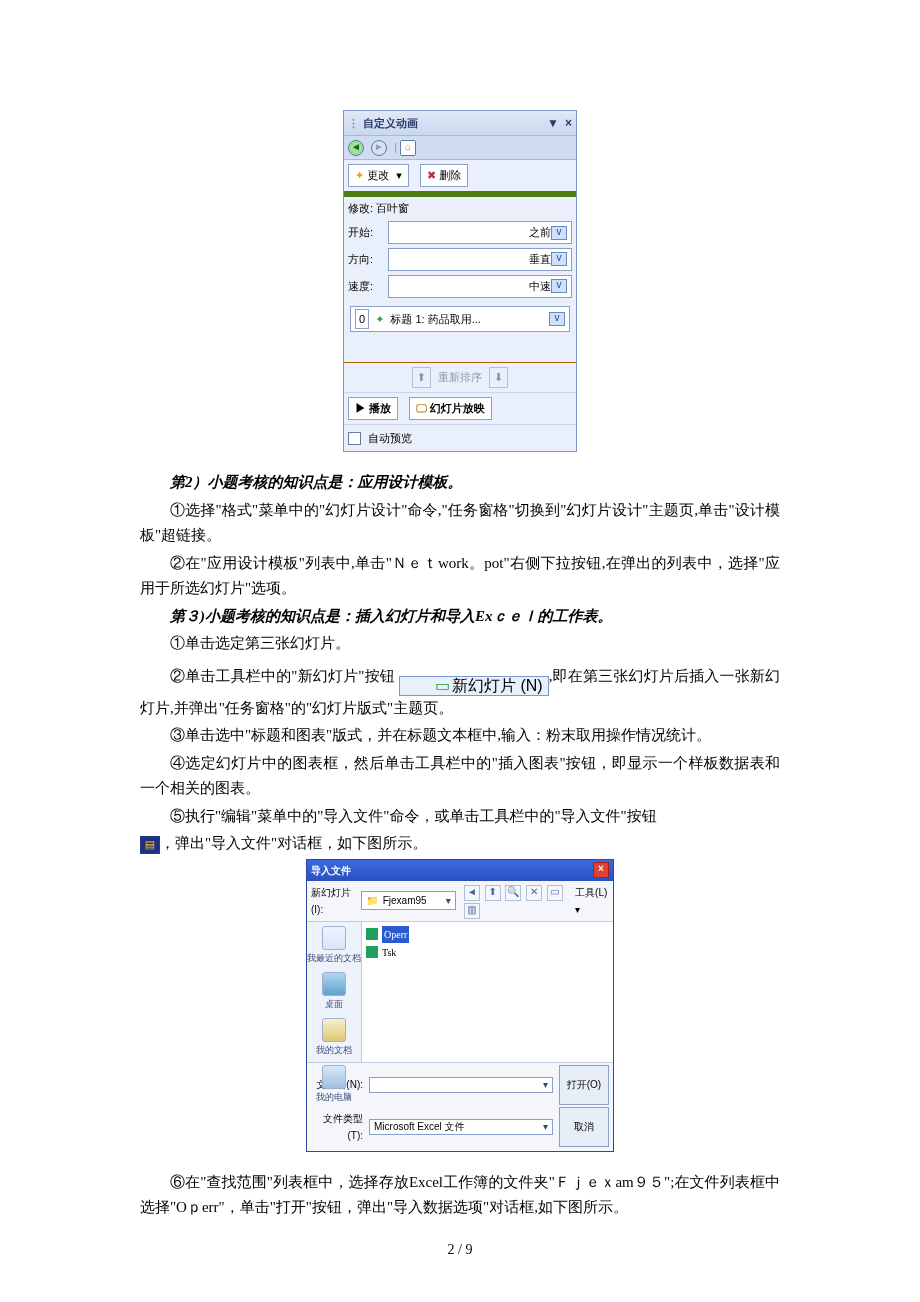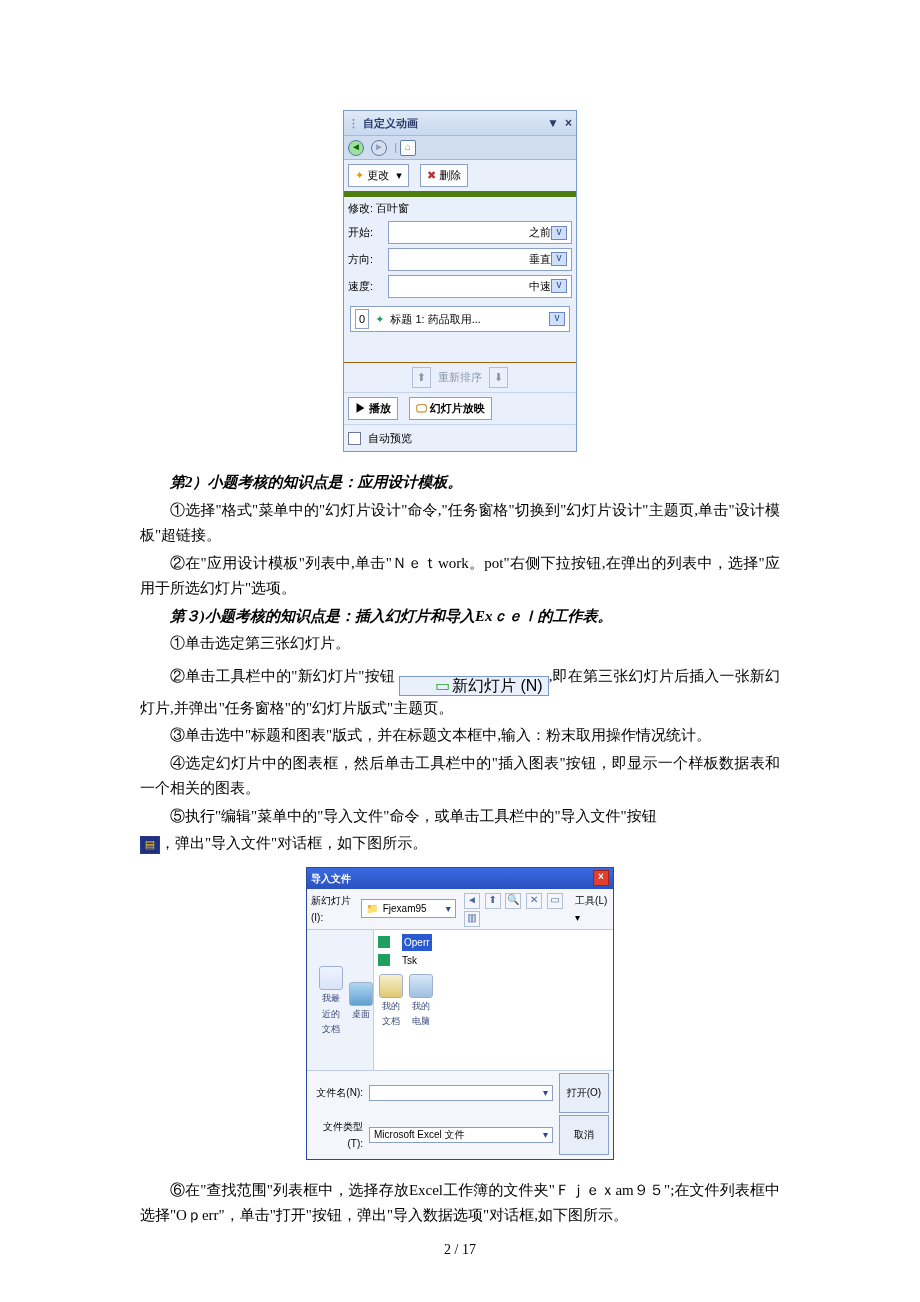--- a/index.html
+++ b/index.html
@@ -105,21 +105,21 @@
     color:#000; vertical-align:middle; line-height:1;margin-top:17px;
   }
   .inline-btn .ico{color:#20a020; margin-right:2px;}
 
   .inline-icon {
     display:inline-block; width:18px; height:16px; border:1px solid #2a3a8a;
     background:#203080; vertical-align:middle; text-align:center; line-height:14px;
     color:#f0c020; font-size:11px;
   }
 
-  .dialog-wrap { width:308px; margin:10px auto 18px auto; }
+  .dialog-wrap { width:308px; margin:2px auto 18px auto; }
   .dialog {
     border:1px solid #2a4aa0; font-family:"Tahoma","SimSun",sans-serif;
     font-size:10px; background:#fff;
   }
   .dialog .dtitle {
     background:linear-gradient(#3a6ae0,#2a50c0); color:#fff; font-weight:bold;
     padding:2px 4px; display:flex; align-items:center;
   }
   .dialog .dtitle .x{
     margin-left:auto; width:14px; height:14px; background:#e04030; border:1px solid #a02020;
@@ -134,30 +134,30 @@
     align-items:center; gap:4px; width:100px;
   }
   .dialog .drow1 .combo .dd{ margin-left:auto; color:#2a4a8a;}
   .dialog .drow1 .tools span{
     display:inline-block; width:14px; height:14px; border:1px solid #b0c0d8;
     margin-left:2px; text-align:center; line-height:12px; color:#4a6aa0;
   }
   .dialog .dbody{ display:flex; height:140px; }
   .dialog .places{
     width:54px; background:#eef2fb; border-right:1px solid #c0cce0;
-    display:flex; flex-direction:row; align-items:center; padding-top:4px; gap:6px;
-    color:#3a4a7a; font-size:9px;padding-left:12px;
+    display:flex; flex-direction:column; align-items:center; padding-top:4px; gap:6px;
+    color:#3a4a7a; font-size:9px;
   }
   .dialog .places .pi{ text-align:center; }
   .dialog .places .pico{
     width:22px; height:22px; margin:0 auto 1px auto; border:1px solid #a0b0d0;
     background:linear-gradient(#f0f4ff,#d8e4f8); border-radius:3px; position:relative;
   }
   .dialog .filelist{ flex:1; padding:4px; }
-  .dialog .filelist .fi{ display:flex; align-items:center; gap:12px; margin-bottom:1px;}
+  .dialog .filelist .fi{ display:flex; align-items:center; gap:4px; margin-bottom:1px;font-family:Liberation Serif, serif;}
   .dialog .filelist .fi.sel{ color:#fff; }
   .dialog .filelist .fi.sel span.fn{ background:#2a5ad0; padding:0 2px;}
   .dialog .filelist .fico{ width:12px; height:12px; display:inline-block;}
   .dialog .dfoot{
     background:#f4f6fb; border-top:1px solid #c0cce0; padding:2px 4px;
   }
   .dialog .dfrow{ display:flex; align-items:center; gap:6px; margin-bottom:2px;}
   .dialog .dfrow .lab{ width:52px; text-align:right;}
   .dialog .dfrow .long{
     flex:1; border:1px solid #8aa0c8; background:#fff; padding:0 4px; height:14px;
@@ -351,14 +351,14 @@
             <span class="dd">▾</span>
           </span>
           <span class="dbtn"><span>取消</span></span>
         </div>
       </div>
     </div>
   </div>
 
   <p class="indent1">⑥在"查找范围"列表框中，选择存放Excel工作簿的文件夹"Ｆｊｅｘam９５";在文件列表框中选择"Oｐerr"，单击"打开"按钮，弹出"导入数据选项"对话框,如下图所示。</p>
 
-  <div class="pagenum">2 / 17</div>
+  <div class="pagenum">2 / 9</div>
 </div>
 
 </body></html>

